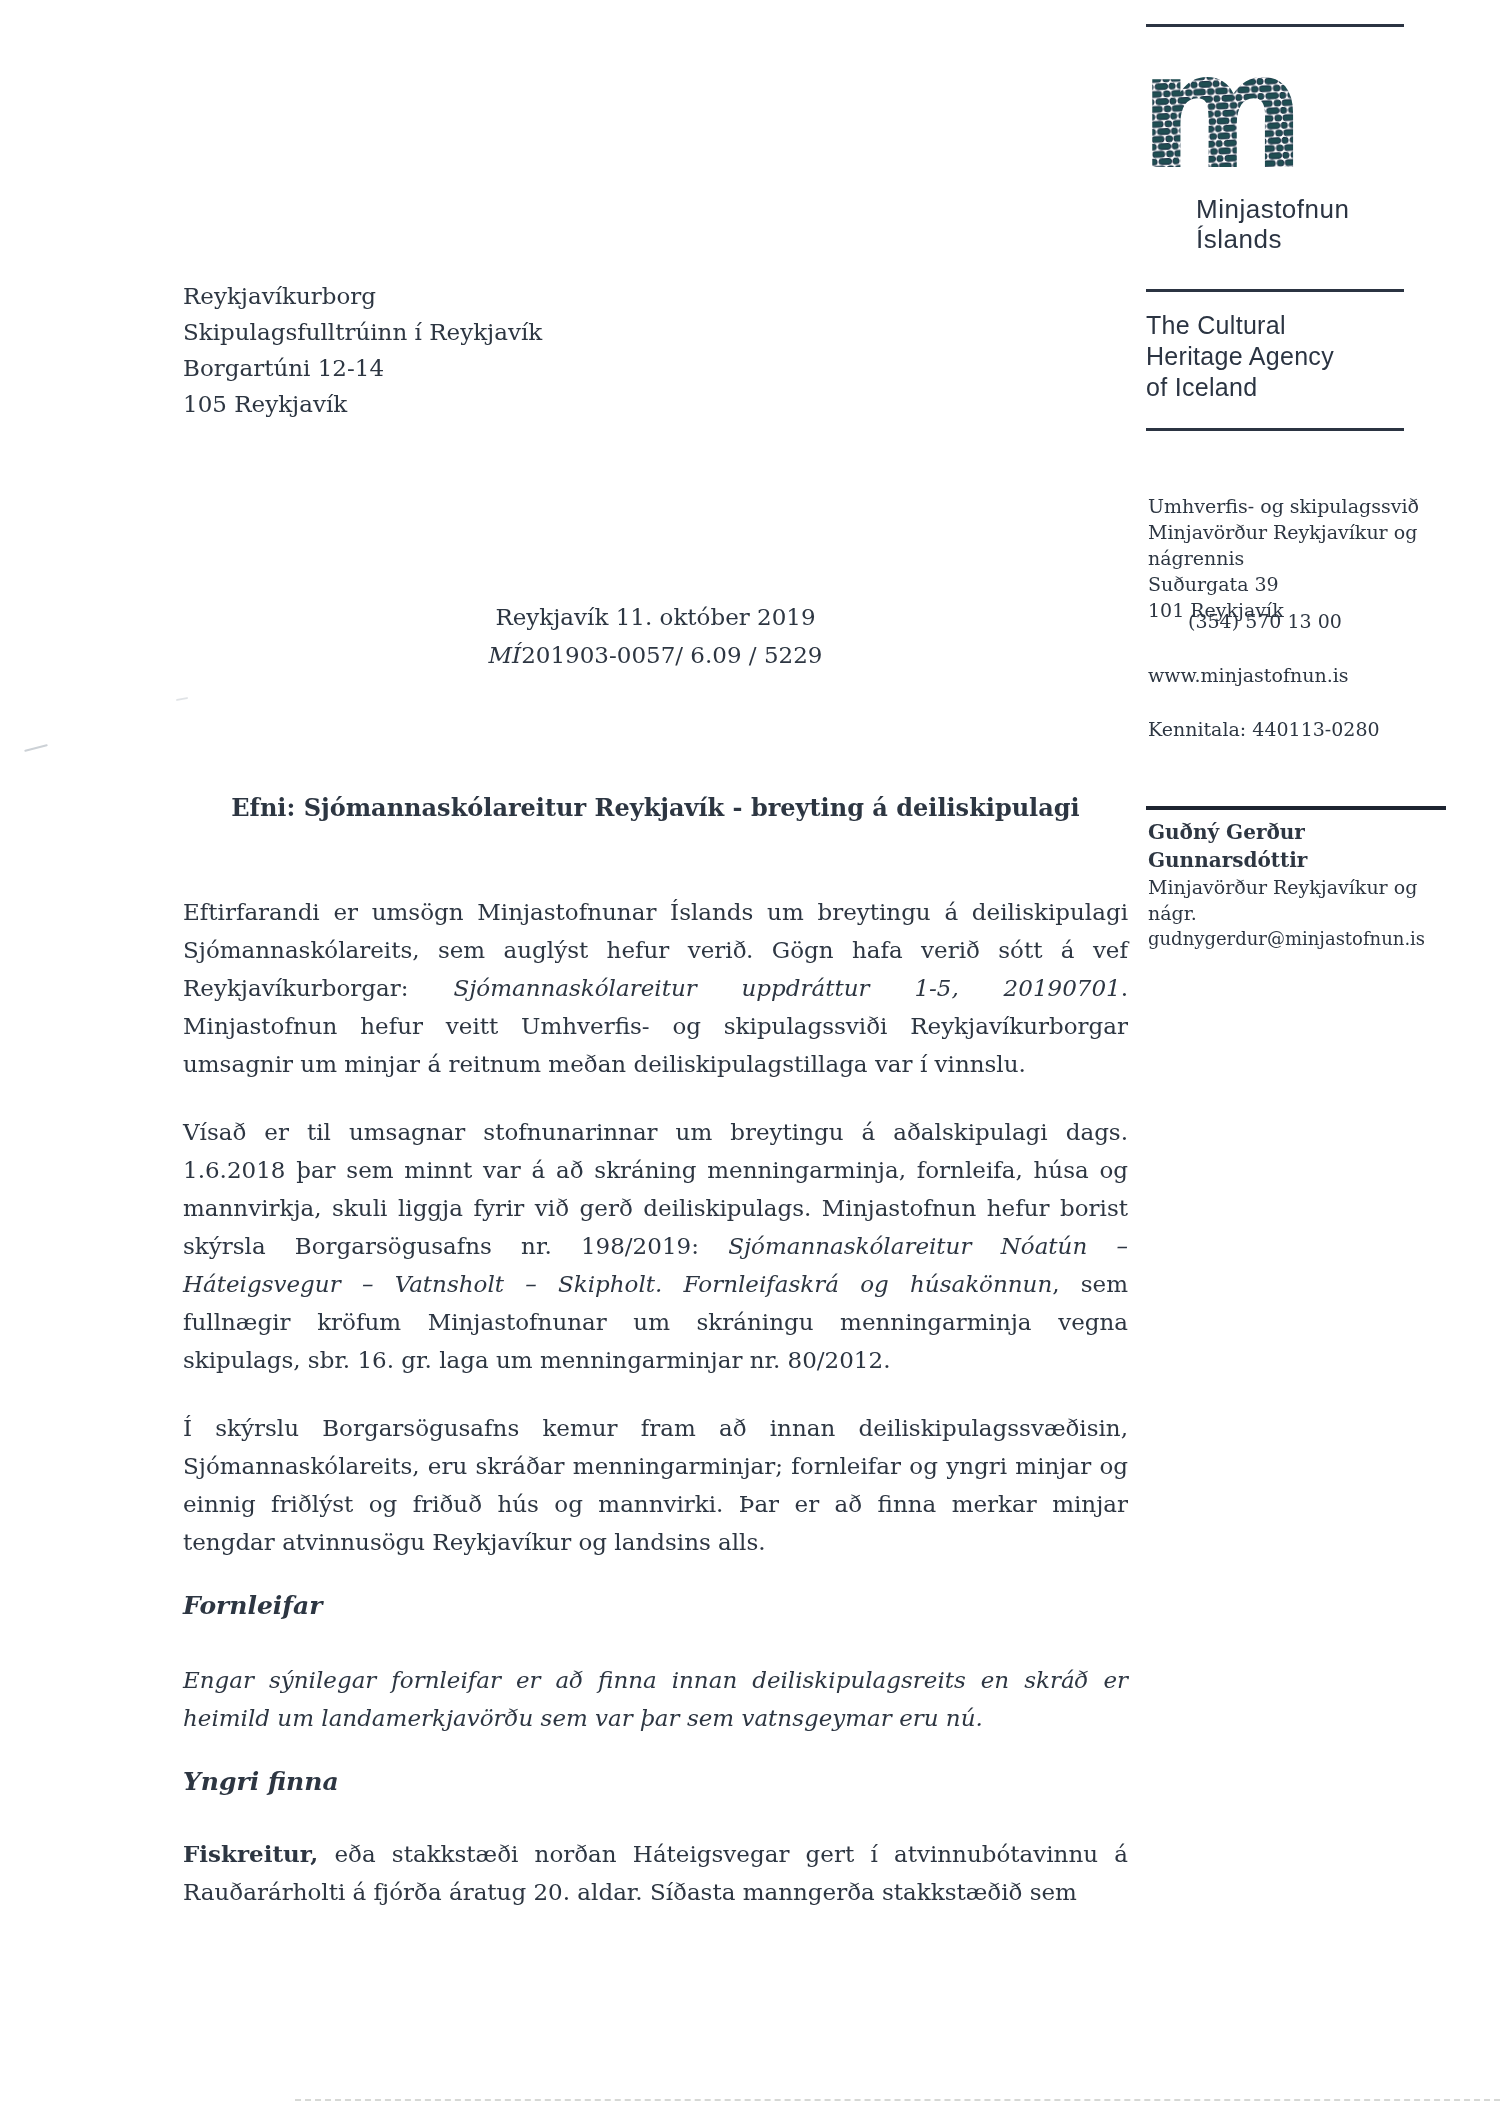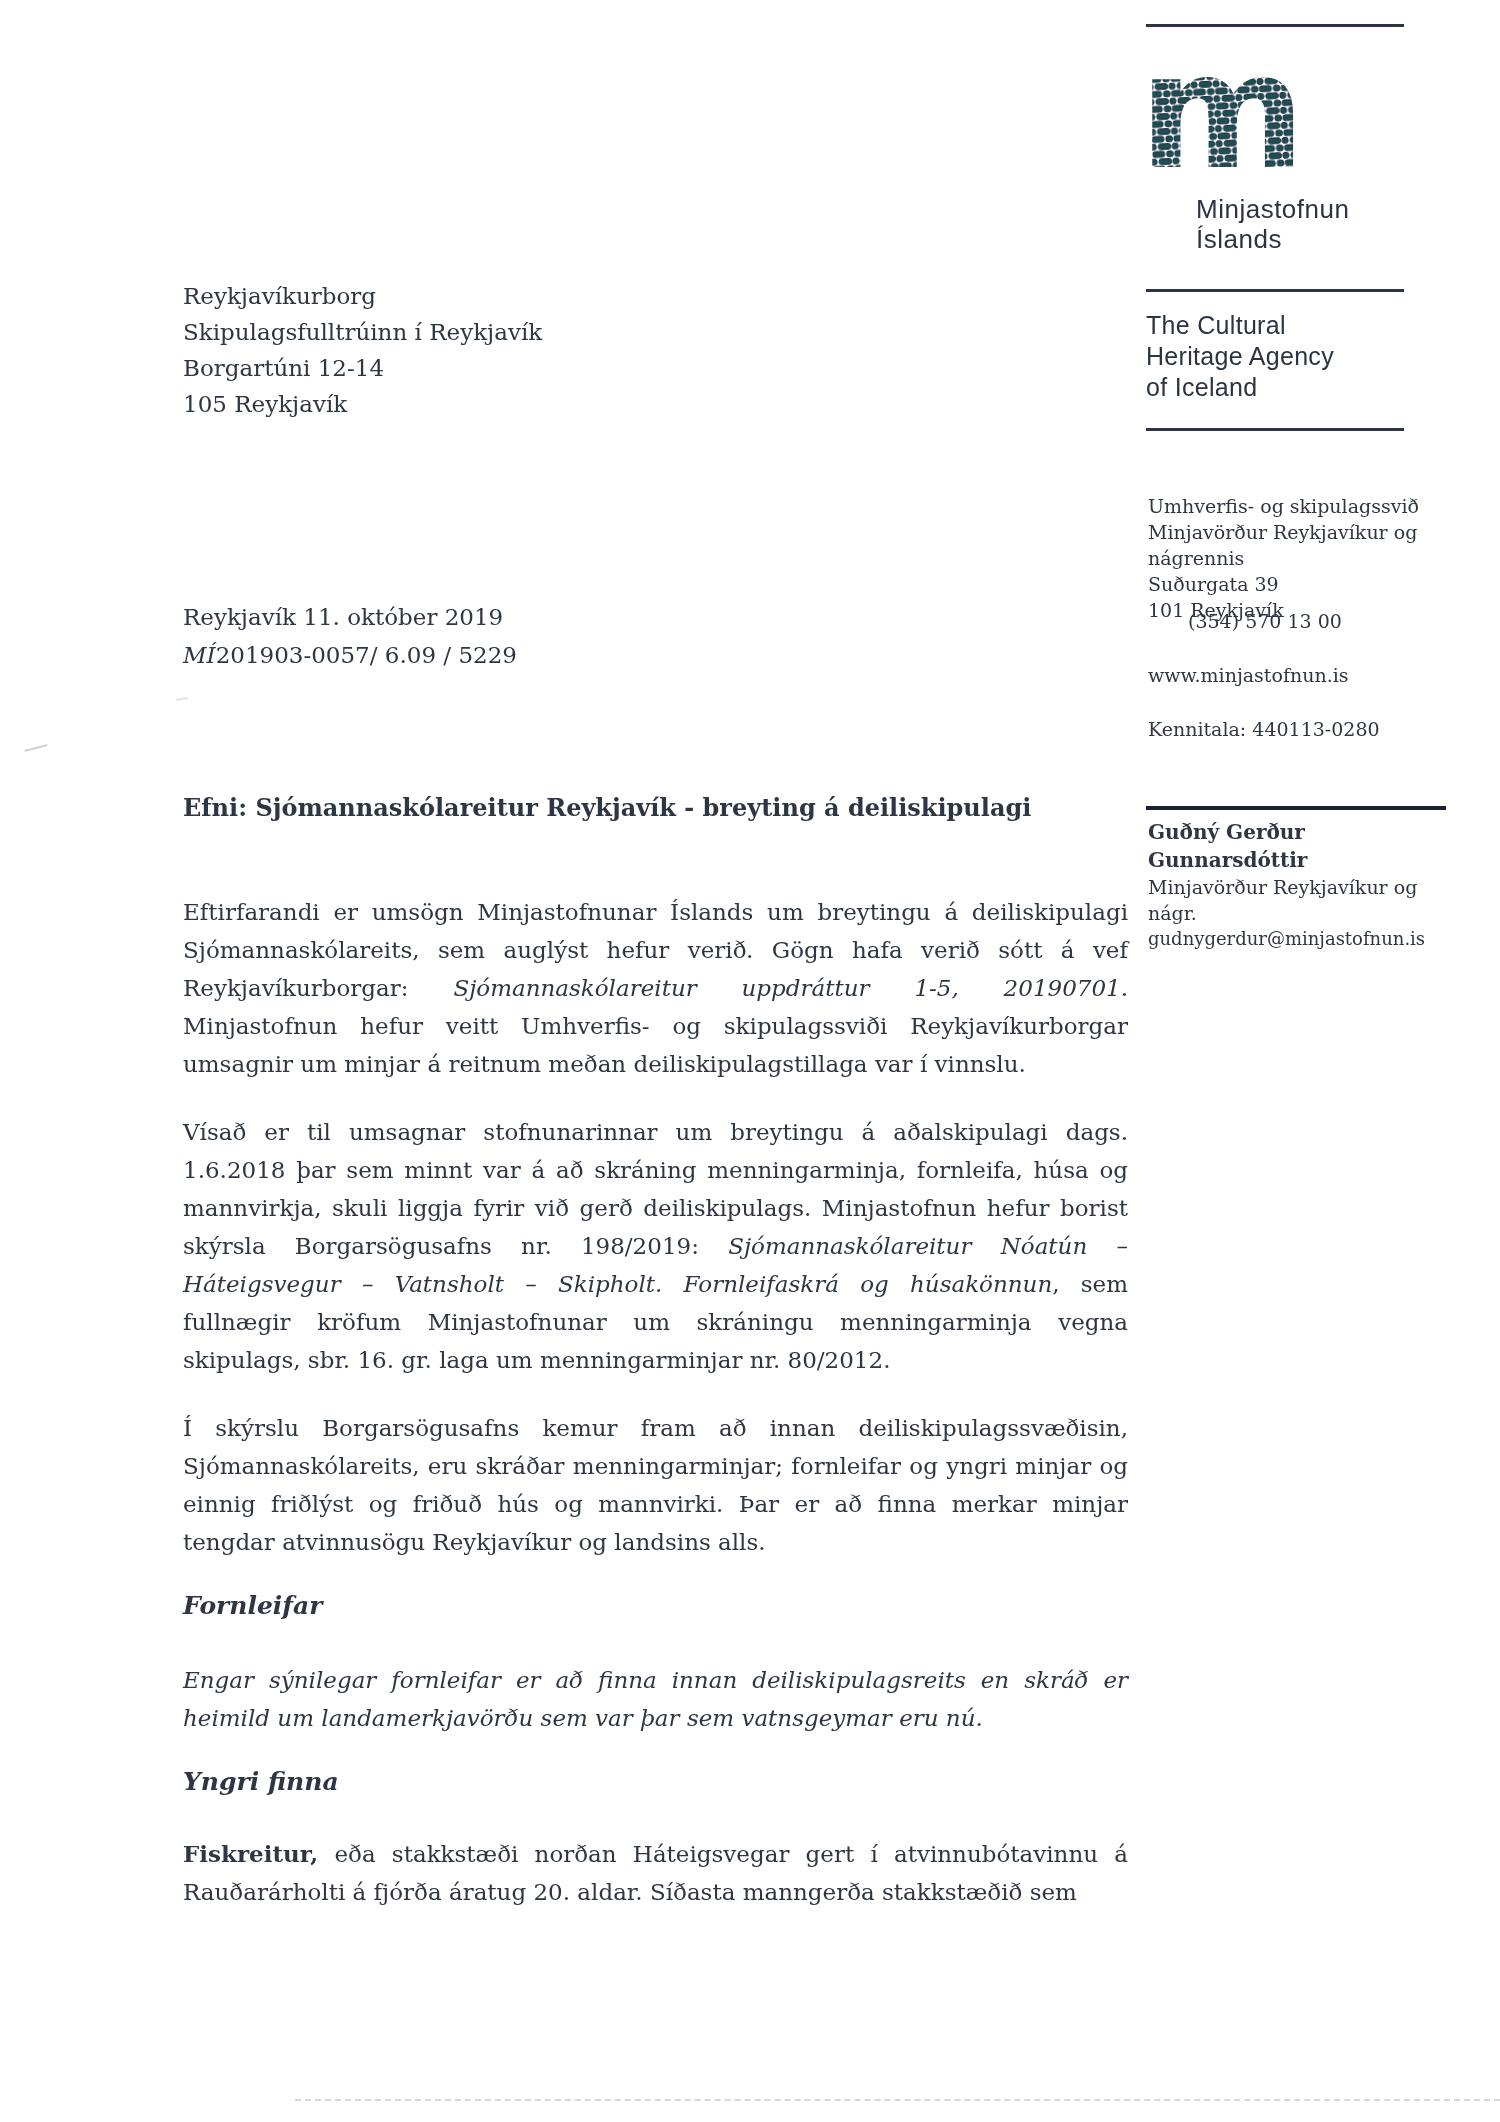--- a/index.html
+++ b/index.html
@@ -41,28 +41,28 @@
 
   
   #recipient{
     position:absolute;left:183px;top:278px;
     font-size:23px;line-height:36px;
   }
 
   
   #dateline{
     position:absolute;left:183px;top:598px;width:945px;
-    text-align:left;font-size:23px;line-height:38px;
+    text-align:center;font-size:23px;line-height:38px;
   }
   #dateline .it{font-style:italic;}
 
   
   #subject{
     position:absolute;left:183px;top:793px;width:945px;
-    font-weight:bold;font-size:24px;
+    font-weight:bold;font-size:24px;text-align:center;
   }
   #body-col{
     position:absolute;left:183px;top:893px;width:945px;
     font-size:23px;line-height:38px;
   }
   #body-col p{margin:0 0 30px 0;text-align:justify;}
   #body-col p.last{margin-bottom:0;}
   .h-section{
     font-weight:bold;font-style:italic;font-size:25px;line-height:30px;
     margin:28px 0 40px 0;text-align:left;

